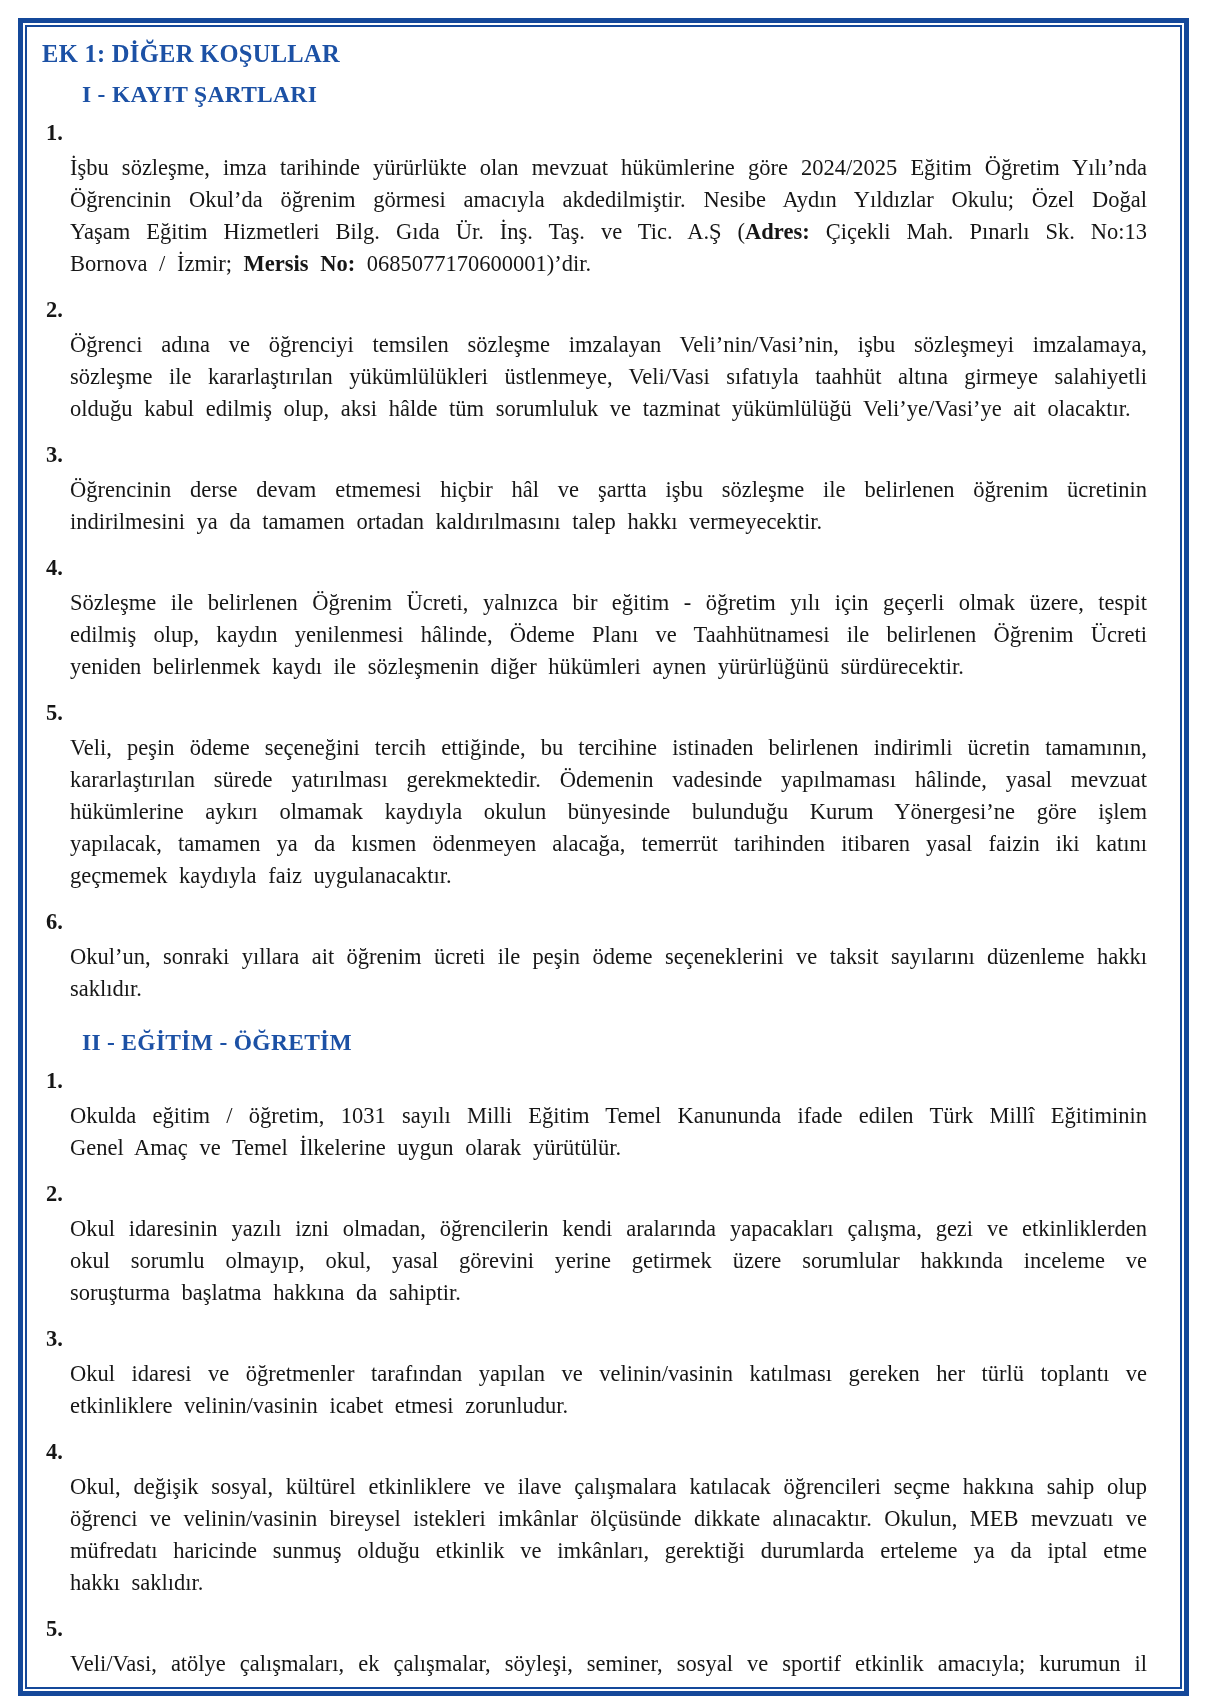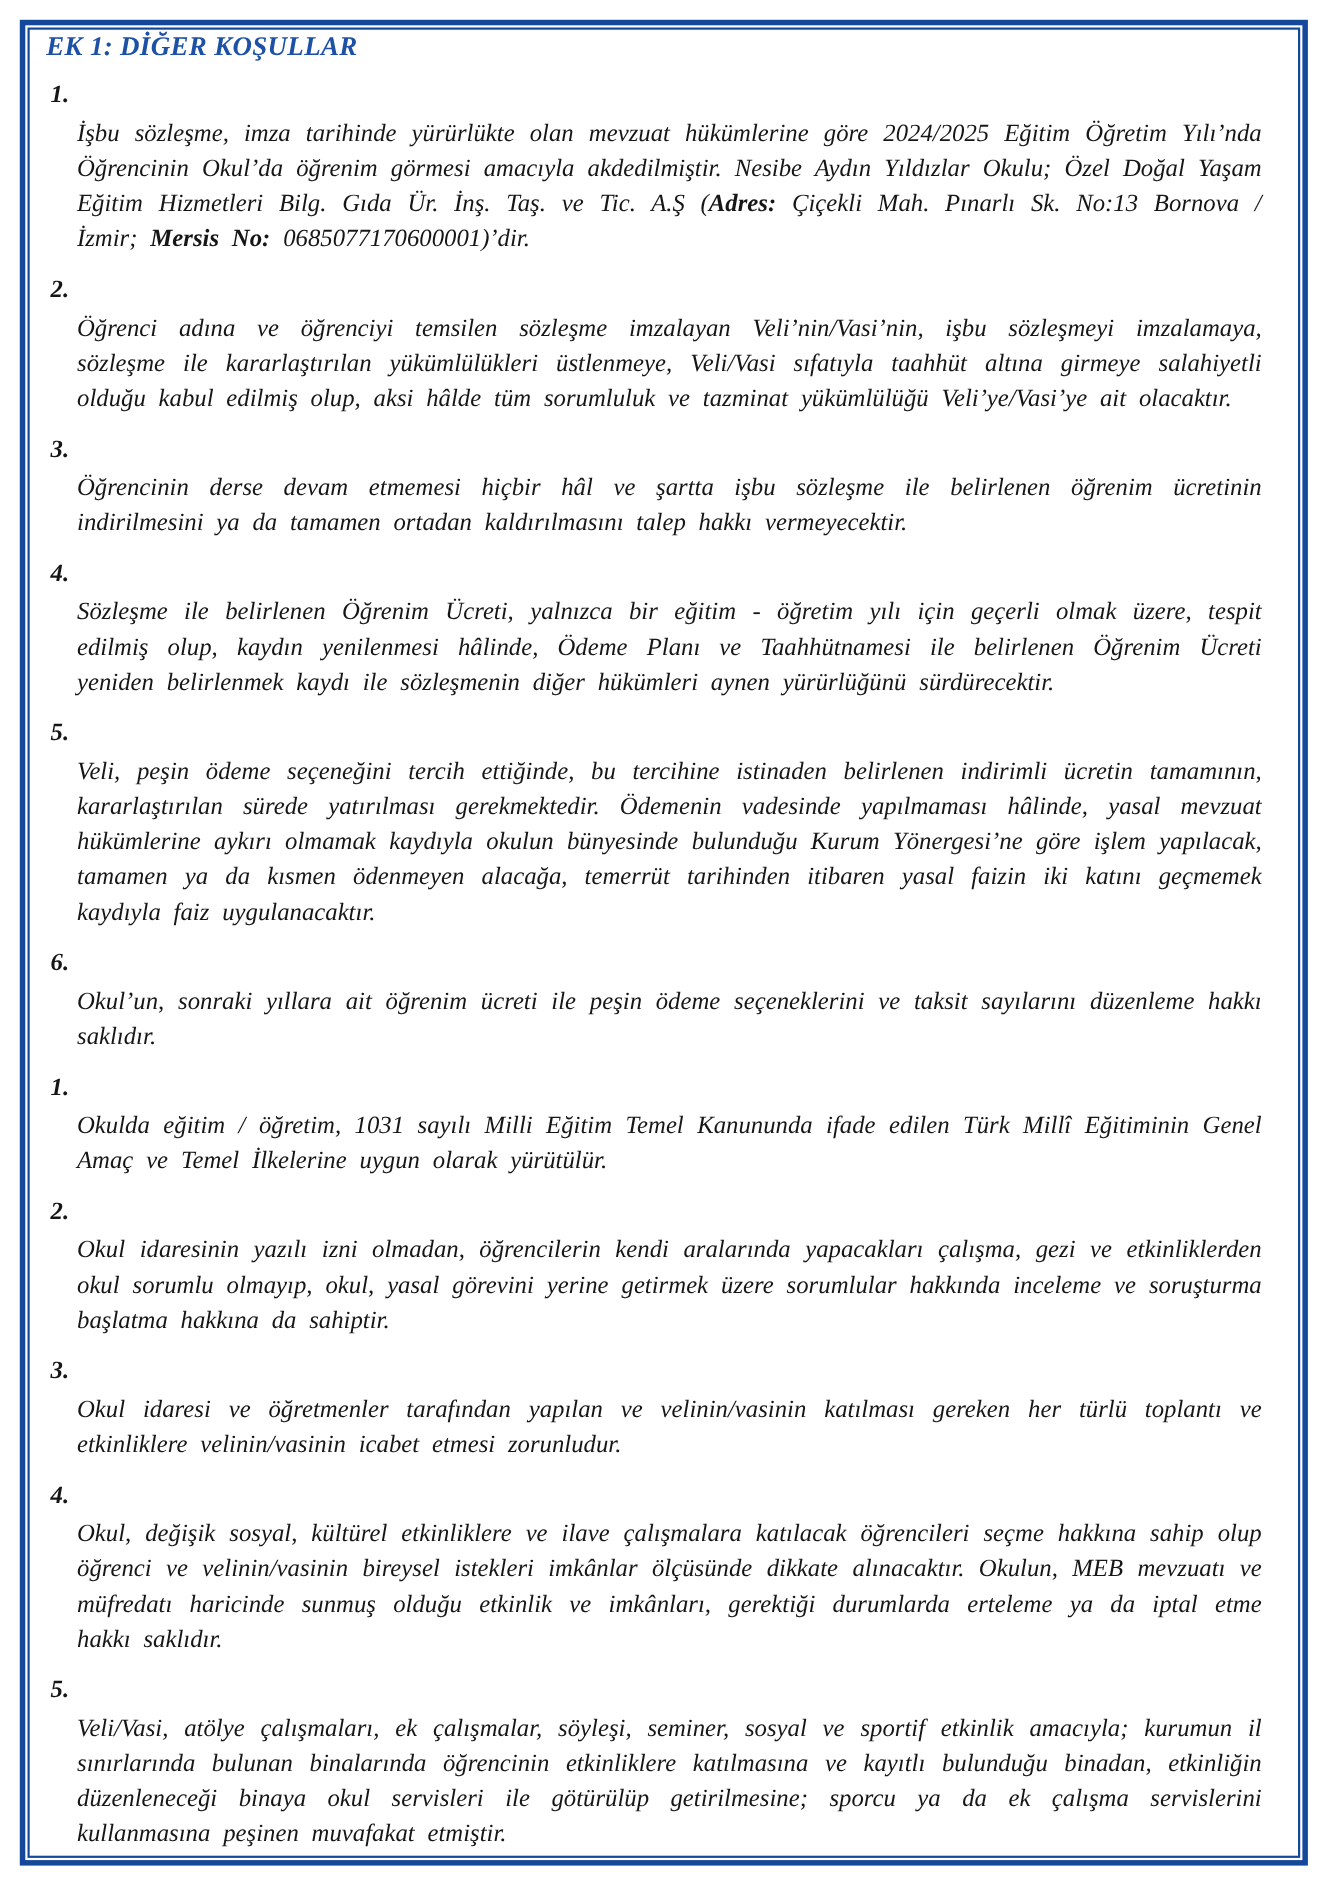--- a/index.html
+++ b/index.html
@@ -15,23 +15,22 @@
   .frame-outer{
     position:absolute;left:18px;top:18px;right:19px;bottom:12px;
     border:5px solid var(--border-blue);
   }
   .frame-inner{
     position:absolute;inset:2px;
     border:2px solid var(--border-blue);
   }
   .content{
     position:absolute;inset:0;
-    padding:2px 33px 0 15px;
+    padding:13px 33px 0 15px;
     overflow:hidden;
-    font-style:italic;
   }
   h1{
     margin:0 0 13px 0;
     font-size:24.5px;line-height:28px;font-weight:bold;
     color:var(--heading-blue);
     letter-spacing:0.3px;
   }
   h2{
     margin:24px 0 10px 40px;
     font-size:23.5px;line-height:26px;font-weight:bold;
@@ -58,20 +57,21 @@
 </style>
 </head>
 <body>
 
 <div class="page">
   <div class="frame-outer">
     <div class="frame-inner">
       <div class="content">
         <h1>EK 1: DİĞER KOŞULLAR</h1>
         <div id="sections">
+            <h2>I - KAYIT ŞARTLARI</h2>
             <div class="clause">
               <span class="num">1.</span>
               <div class="clause-text"><span>İşbu sözleşme, imza tarihinde yürürlükte olan mevzuat hükümlerine göre 2024/2025 Eğitim Öğretim Yılı’nda Öğrencinin Okul’da öğrenim görmesi amacıyla akdedilmiştir. Nesibe Aydın Yıldızlar Okulu; Özel Doğal Yaşam Eğitim Hizmetleri Bilg. Gıda Ür. İnş. Taş. ve Tic. A.Ş (</span><span class="b">Adres:</span><span> Çiçekli Mah. Pınarlı Sk. No:13 Bornova / İzmir; </span><span class="b">Mersis No:</span><span> 0685077170600001)’dir.</span></div>
             </div>
             <div class="clause">
               <span class="num">2.</span>
               <div class="clause-text"><span>Öğrenci adına ve öğrenciyi temsilen sözleşme imzalayan Veli’nin/Vasi’nin, işbu sözleşmeyi imzalamaya, sözleşme ile kararlaştırılan yükümlülükleri üstlenmeye, Veli/Vasi sıfatıyla taahhüt altına girmeye salahiyetli olduğu kabul edilmiş olup, aksi hâlde tüm sorumluluk ve tazminat yükümlülüğü Veli’ye/Vasi’ye ait olacaktır.</span></div>
             </div>
             <div class="clause">
               <span class="num">3.</span>
@@ -82,20 +82,21 @@
               <div class="clause-text"><span>Sözleşme ile belirlenen Öğrenim Ücreti, yalnızca bir eğitim - öğretim yılı için geçerli olmak üzere, tespit edilmiş olup, kaydın yenilenmesi hâlinde, Ödeme Planı ve Taahhütnamesi ile belirlenen Öğrenim Ücreti yeniden belirlenmek kaydı ile sözleşmenin diğer hükümleri aynen yürürlüğünü sürdürecektir.</span></div>
             </div>
             <div class="clause">
               <span class="num">5.</span>
               <div class="clause-text"><span>Veli, peşin ödeme seçeneğini tercih ettiğinde, bu tercihine istinaden belirlenen indirimli ücretin tamamının, kararlaştırılan sürede yatırılması gerekmektedir. Ödemenin vadesinde yapılmaması hâlinde, yasal mevzuat hükümlerine aykırı olmamak kaydıyla okulun bünyesinde bulunduğu Kurum Yönergesi’ne göre işlem yapılacak, tamamen ya da kısmen ödenmeyen alacağa, temerrüt tarihinden itibaren yasal faizin iki katını geçmemek kaydıyla faiz uygulanacaktır.</span></div>
             </div>
             <div class="clause">
               <span class="num">6.</span>
               <div class="clause-text"><span>Okul’un, sonraki yıllara ait öğrenim ücreti ile peşin ödeme seçeneklerini ve taksit sayılarını düzenleme hakkı saklıdır.</span></div>
             </div>
+            <h2>II - EĞİTİM - ÖĞRETİM</h2>
             <div class="clause">
               <span class="num">1.</span>
               <div class="clause-text"><span>Okulda eğitim / öğretim, 1031 sayılı Milli Eğitim Temel Kanununda ifade edilen Türk Millî Eğitiminin Genel Amaç ve Temel İlkelerine uygun olarak yürütülür.</span></div>
             </div>
             <div class="clause">
               <span class="num">2.</span>
               <div class="clause-text"><span>Okul idaresinin yazılı izni olmadan, öğrencilerin kendi aralarında yapacakları çalışma, gezi ve etkinliklerden okul sorumlu olmayıp, okul, yasal görevini yerine getirmek üzere sorumlular hakkında inceleme ve soruşturma başlatma hakkına da sahiptir.</span></div>
             </div>
             <div class="clause">
               <span class="num">3.</span>

